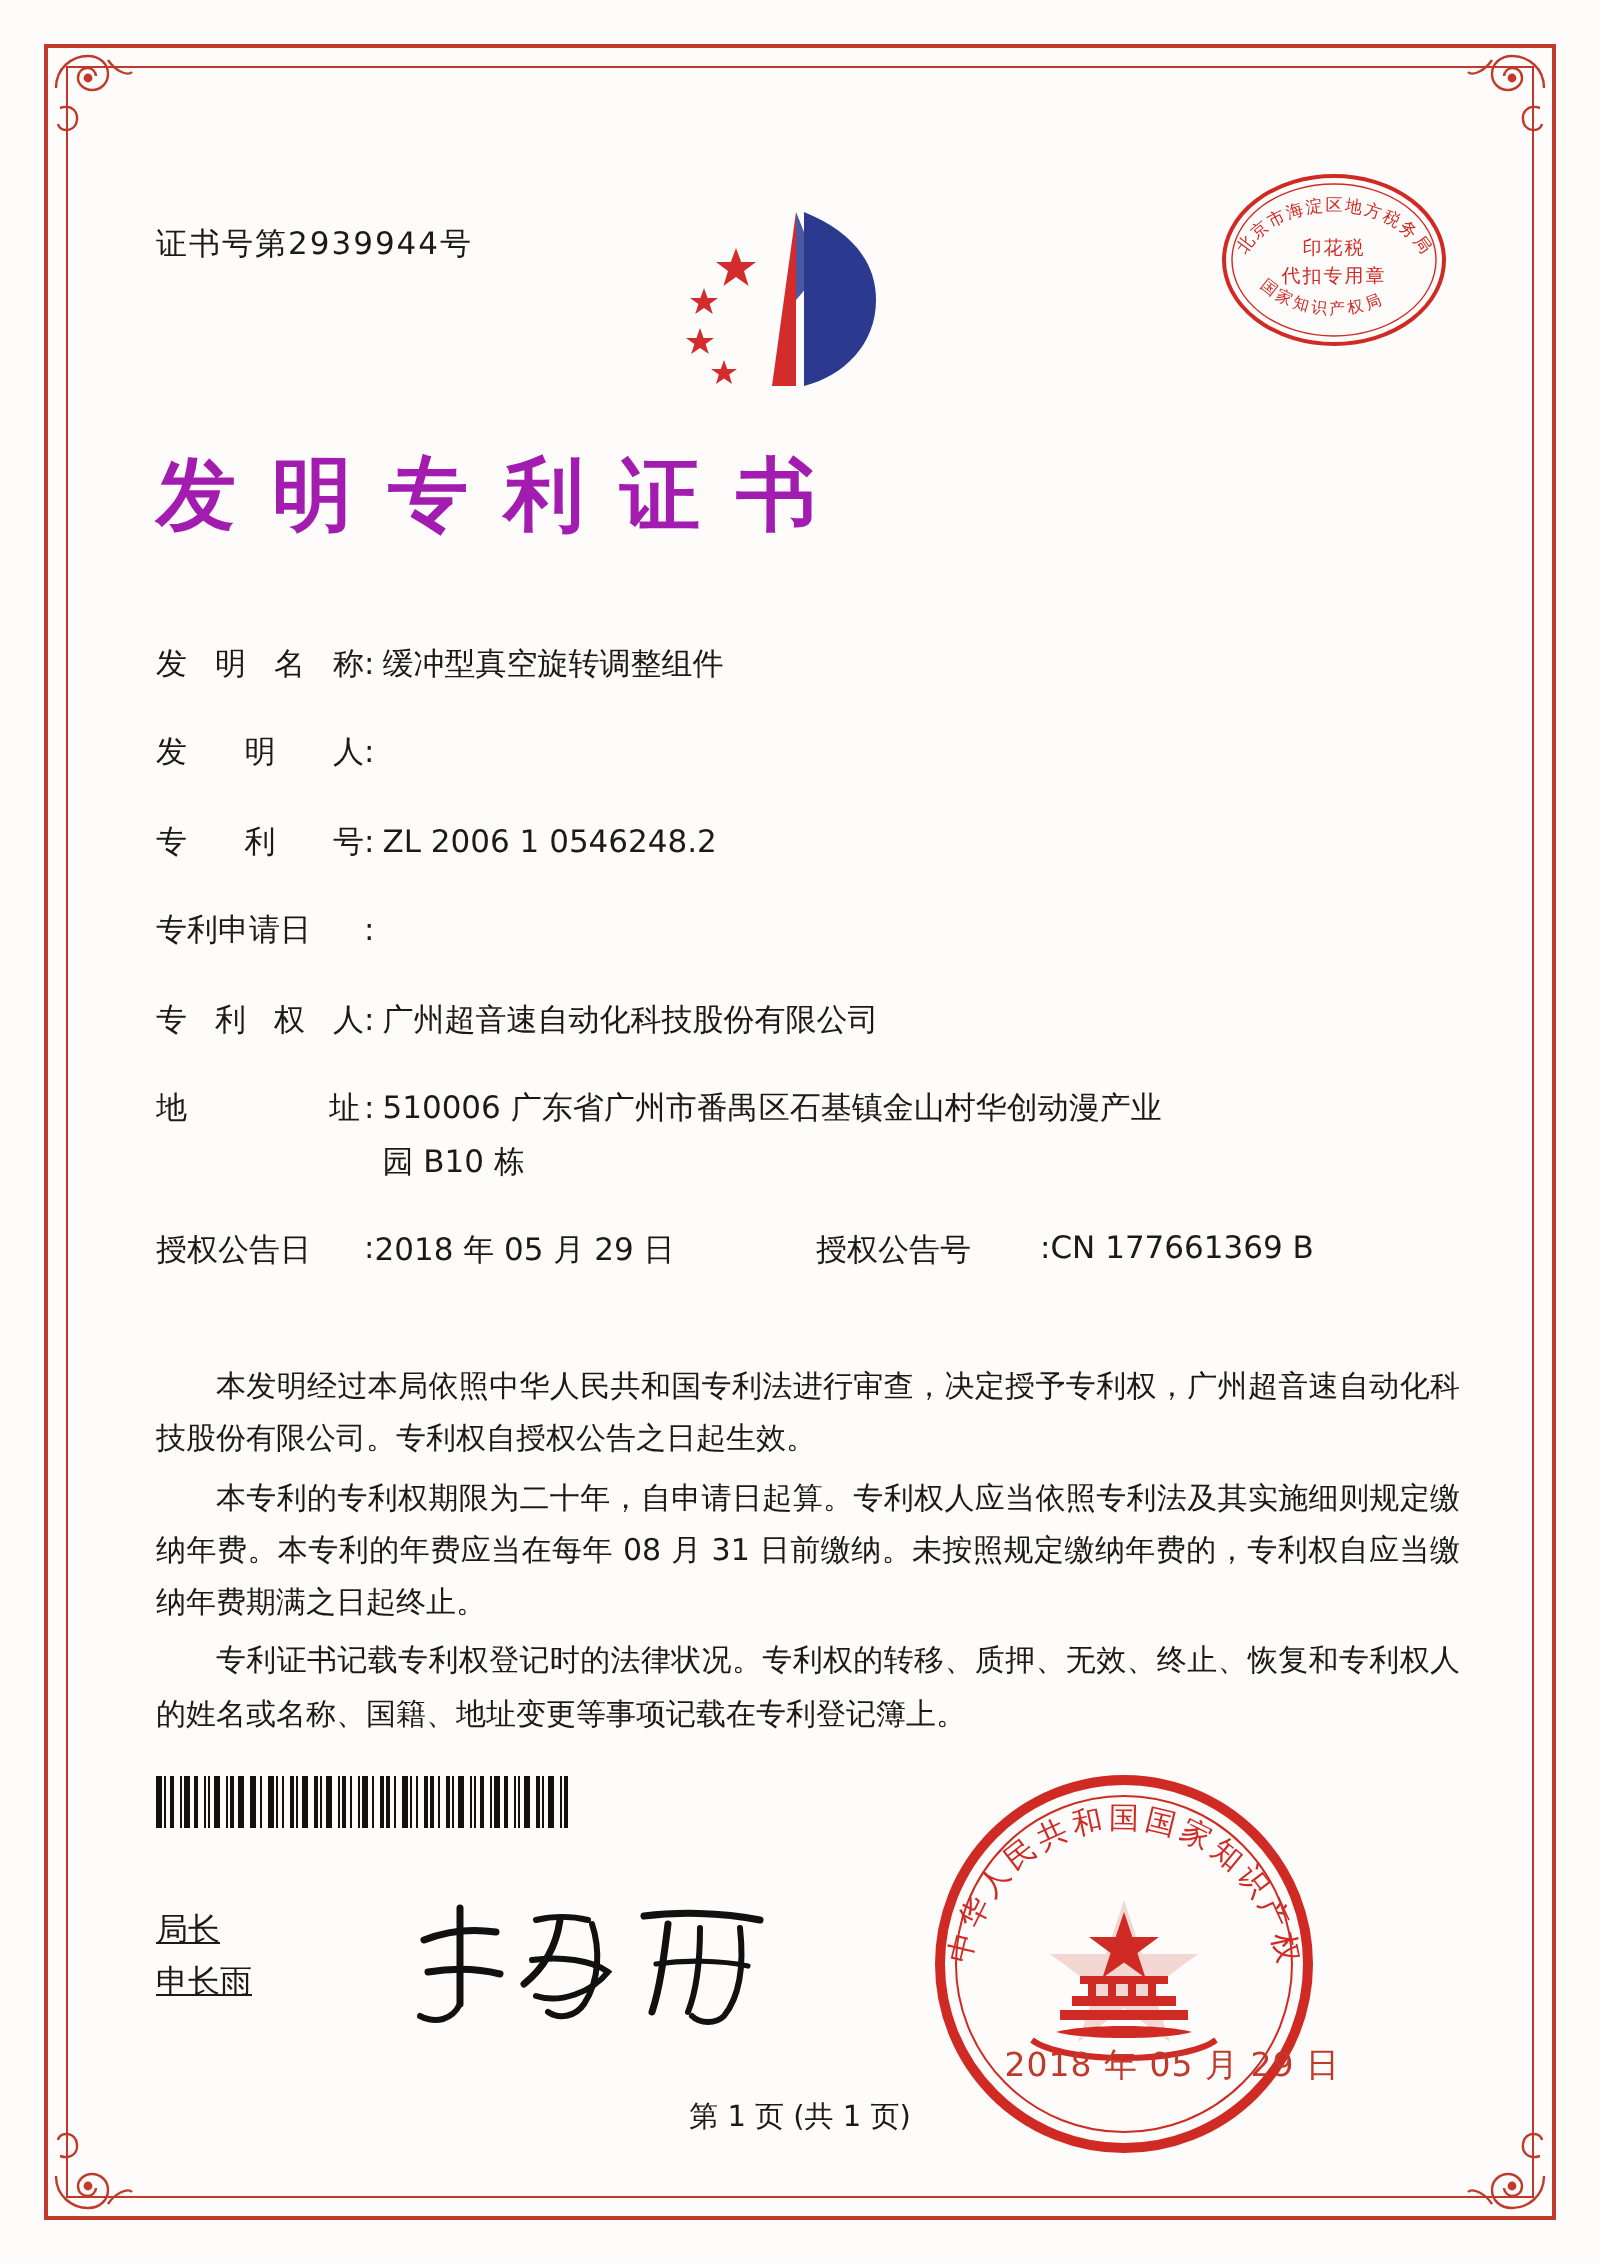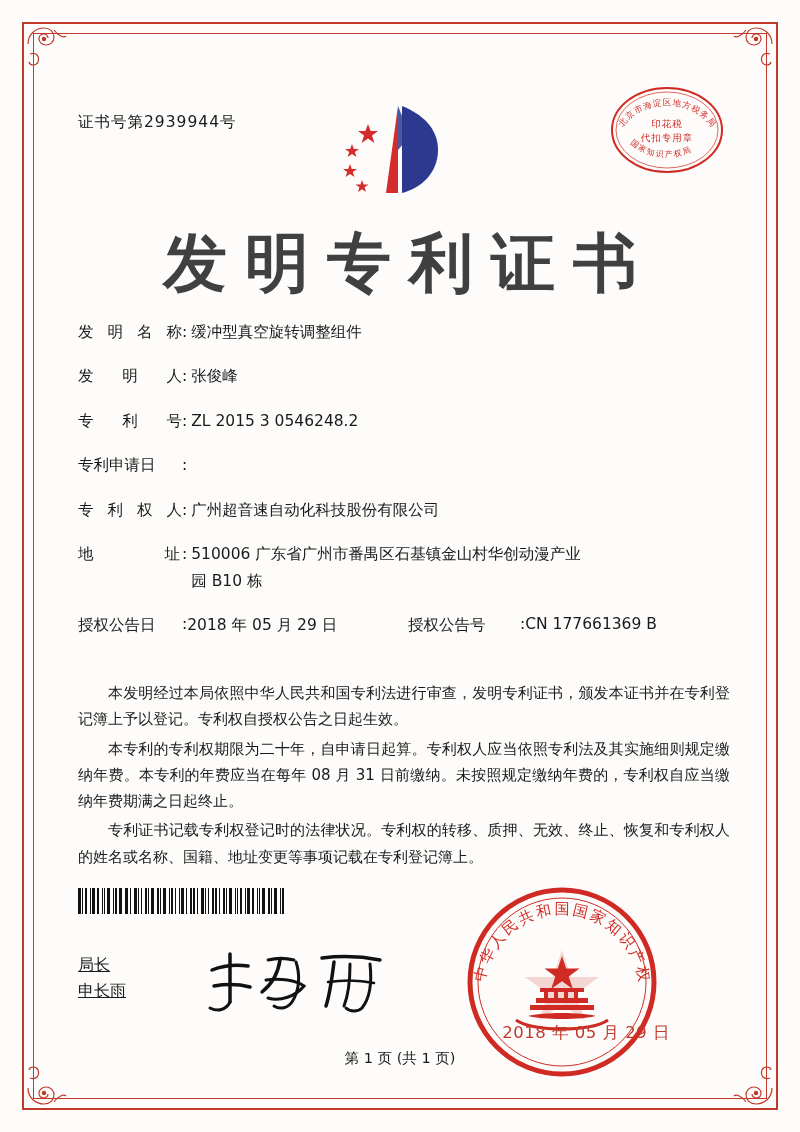--- a/index.html
+++ b/index.html
@@ -91,27 +91,27 @@
     height: 92px;
   }
   .seal-top svg { width: 122px; height: 92px; display: block; }
 
   
   .title {
     position: absolute;
     left: 0;
     right: 0;
     top: 160px;
-    text-align: center;
-    font-size: 64px;
+    text-align: left;
+    font-size: 40px;
     font-weight: bold;
     letter-spacing: 18px;
     text-indent: 18px;
     font-family: "DejaVu Sans", "Liberation Sans", sans-serif;
-    color: #404040;
+    color: #a21caf;
   }
 
   
   .fields {
     position: absolute;
     left: 18px;
     right: 8px;
     top: 262px;
   }
   .row {
@@ -327,31 +327,30 @@
         <span class="value">缓冲型真空旋转调整组件</span>
       </div>
 
       <div class="row">
         <span class="label spaced">
           <span>发</span>
             <span>明</span>
             <span>人</span>
         </span>
         <span class="colon">:</span>
-        <span class="value">张俊峰</span>
       </div>
 
       <div class="row">
         <span class="label spaced">
           <span>专</span>
             <span>利</span>
             <span>号</span>
         </span>
         <span class="colon">:</span>
-        <span class="value">ZL 2015 3 0546248.2</span>
+        <span class="value">ZL 2006 1 0546248.2</span>
       </div>
 
       <div class="row">
         <span class="label">专利申请日</span>
         <span class="colon">:</span>
       </div>
 
       <div class="row">
         <span class="label spaced">
           <span>专</span>
@@ -384,21 +383,21 @@
         <span class="right-part">
           <span class="label wide">授权公告号</span>
           <span class="colon">:</span>
           <span>CN 177661369 B</span>
         </span>
       </div>
 
     </div>
 
     <div class="paras">
-      <p>本发明经过本局依照中华人民共和国专利法进行审查，发明专利证书，颁发本证书并在专利登记簿上予以登记。专利权自授权公告之日起生效。</p>
+      <p>本发明经过本局依照中华人民共和国专利法进行审查，决定授予专利权，广州超音速自动化科技股份有限公司。专利权自授权公告之日起生效。</p>
       <p>本专利的专利权期限为二十年，自申请日起算。专利权人应当依照专利法及其实施细则规定缴纳年费。本专利的年费应当在每年 08 月 31 日前缴纳。未按照规定缴纳年费的，专利权自应当缴纳年费期满之日起终止。</p>
       <p>专利证书记载专利权登记时的法律状况。专利权的转移、质押、无效、终止、恢复和专利权人的姓名或名称、国籍、地址变更等事项记载在专利登记簿上。</p>
     </div>
 
     <div class="barcode" id="barcode">
         <i style="width:3px"></i>
         <i style="width:1px;background:transparent"></i>
         <i style="width:1px"></i>
         <i style="width:2px;background:transparent"></i>
         <i style="width:2px"></i>

